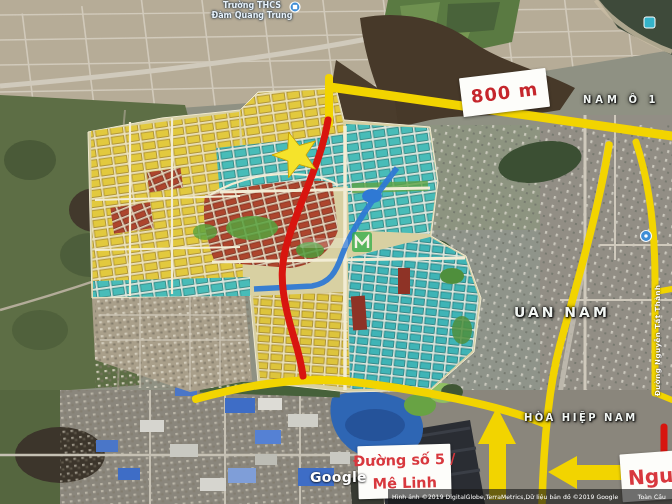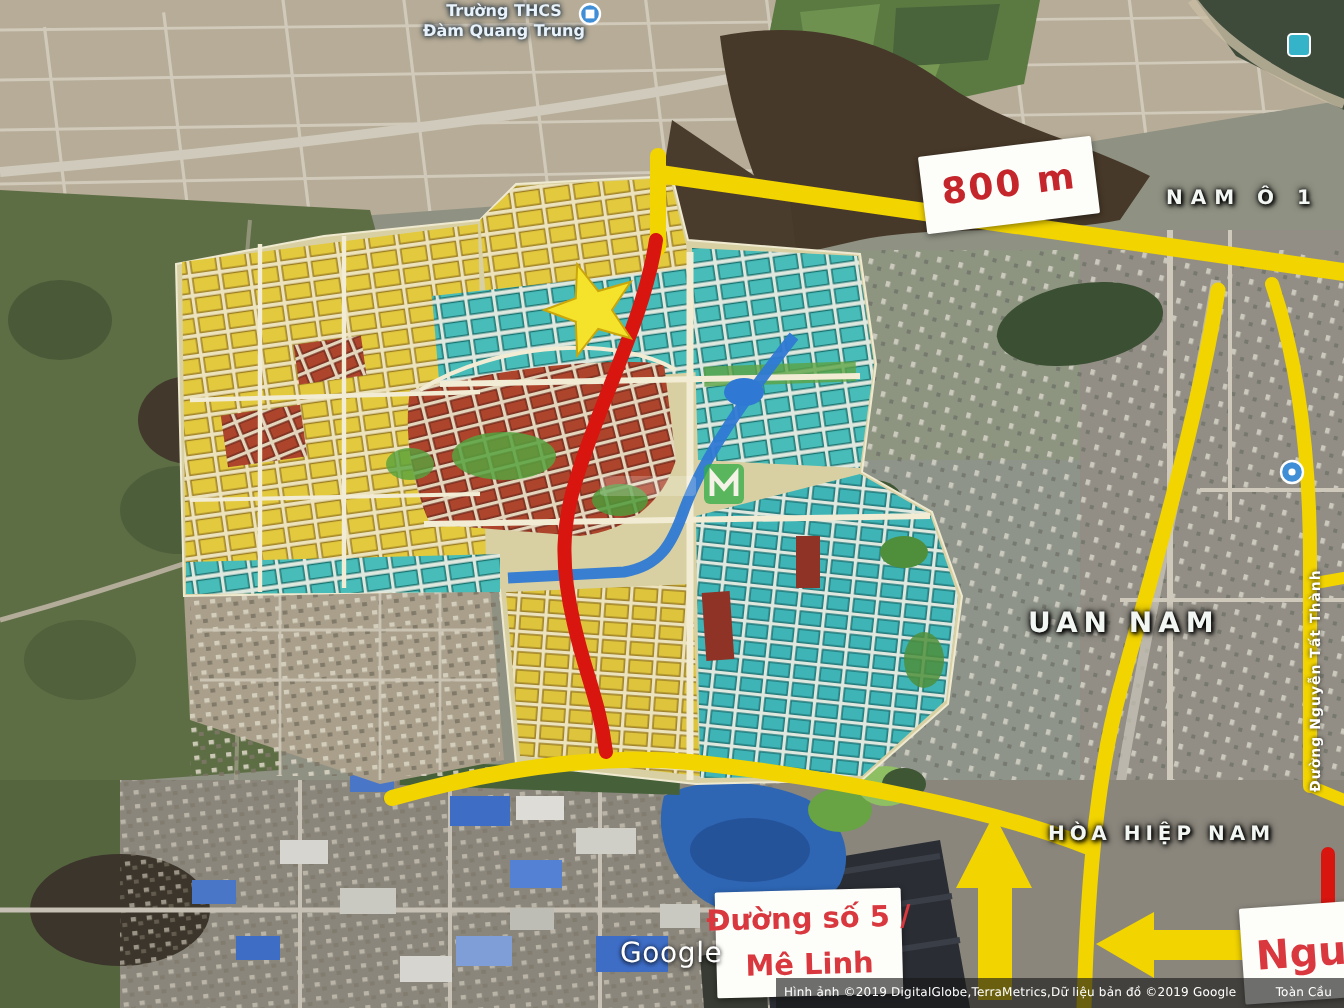--- a/index.html
+++ b/index.html
@@ -30,21 +30,21 @@
     flex-direction:column;font-size:14.5px;line-height:1.55;color:#d8383e;text-align:center;}
   .ngu-box{left:621px;top:452px;width:62px;height:48px;transform:rotate(-4deg);
     justify-content:flex-start;padding-left:7px;font-size:20px;color:#d8383e;}
   .ntt-label{
     left:654px;top:396px;width:108px;height:12px;
     transform:rotate(-90deg);transform-origin:0 0;
     font-size:7px;color:#fff;letter-spacing:.5px;font-weight:bold;
     text-shadow:0 0 2px rgba(0,0,0,.9);
   }
   .google-logo{
-    left:310px;top:469px;font-size:14px;color:#fff;font-weight:400;letter-spacing:.3px;
+    left:310px;top:469px;font-size:14px;color:#fff;font-weight:700;letter-spacing:.3px;
     text-shadow:0 0 2px rgba(0,0,0,.7),0 1px 2px rgba(0,0,0,.6);
   }
   .attrib-bar{
     left:388px;top:489px;width:284px;height:15px;
     background:rgba(22,22,22,.62);
     display:flex;align-items:center;justify-content:space-between;
     padding:0 6px 0 4px;box-sizing:border-box;
   }
   .attrib-bar span{font-size:6px;color:#fff;letter-spacing:.1px;}
 </style>

